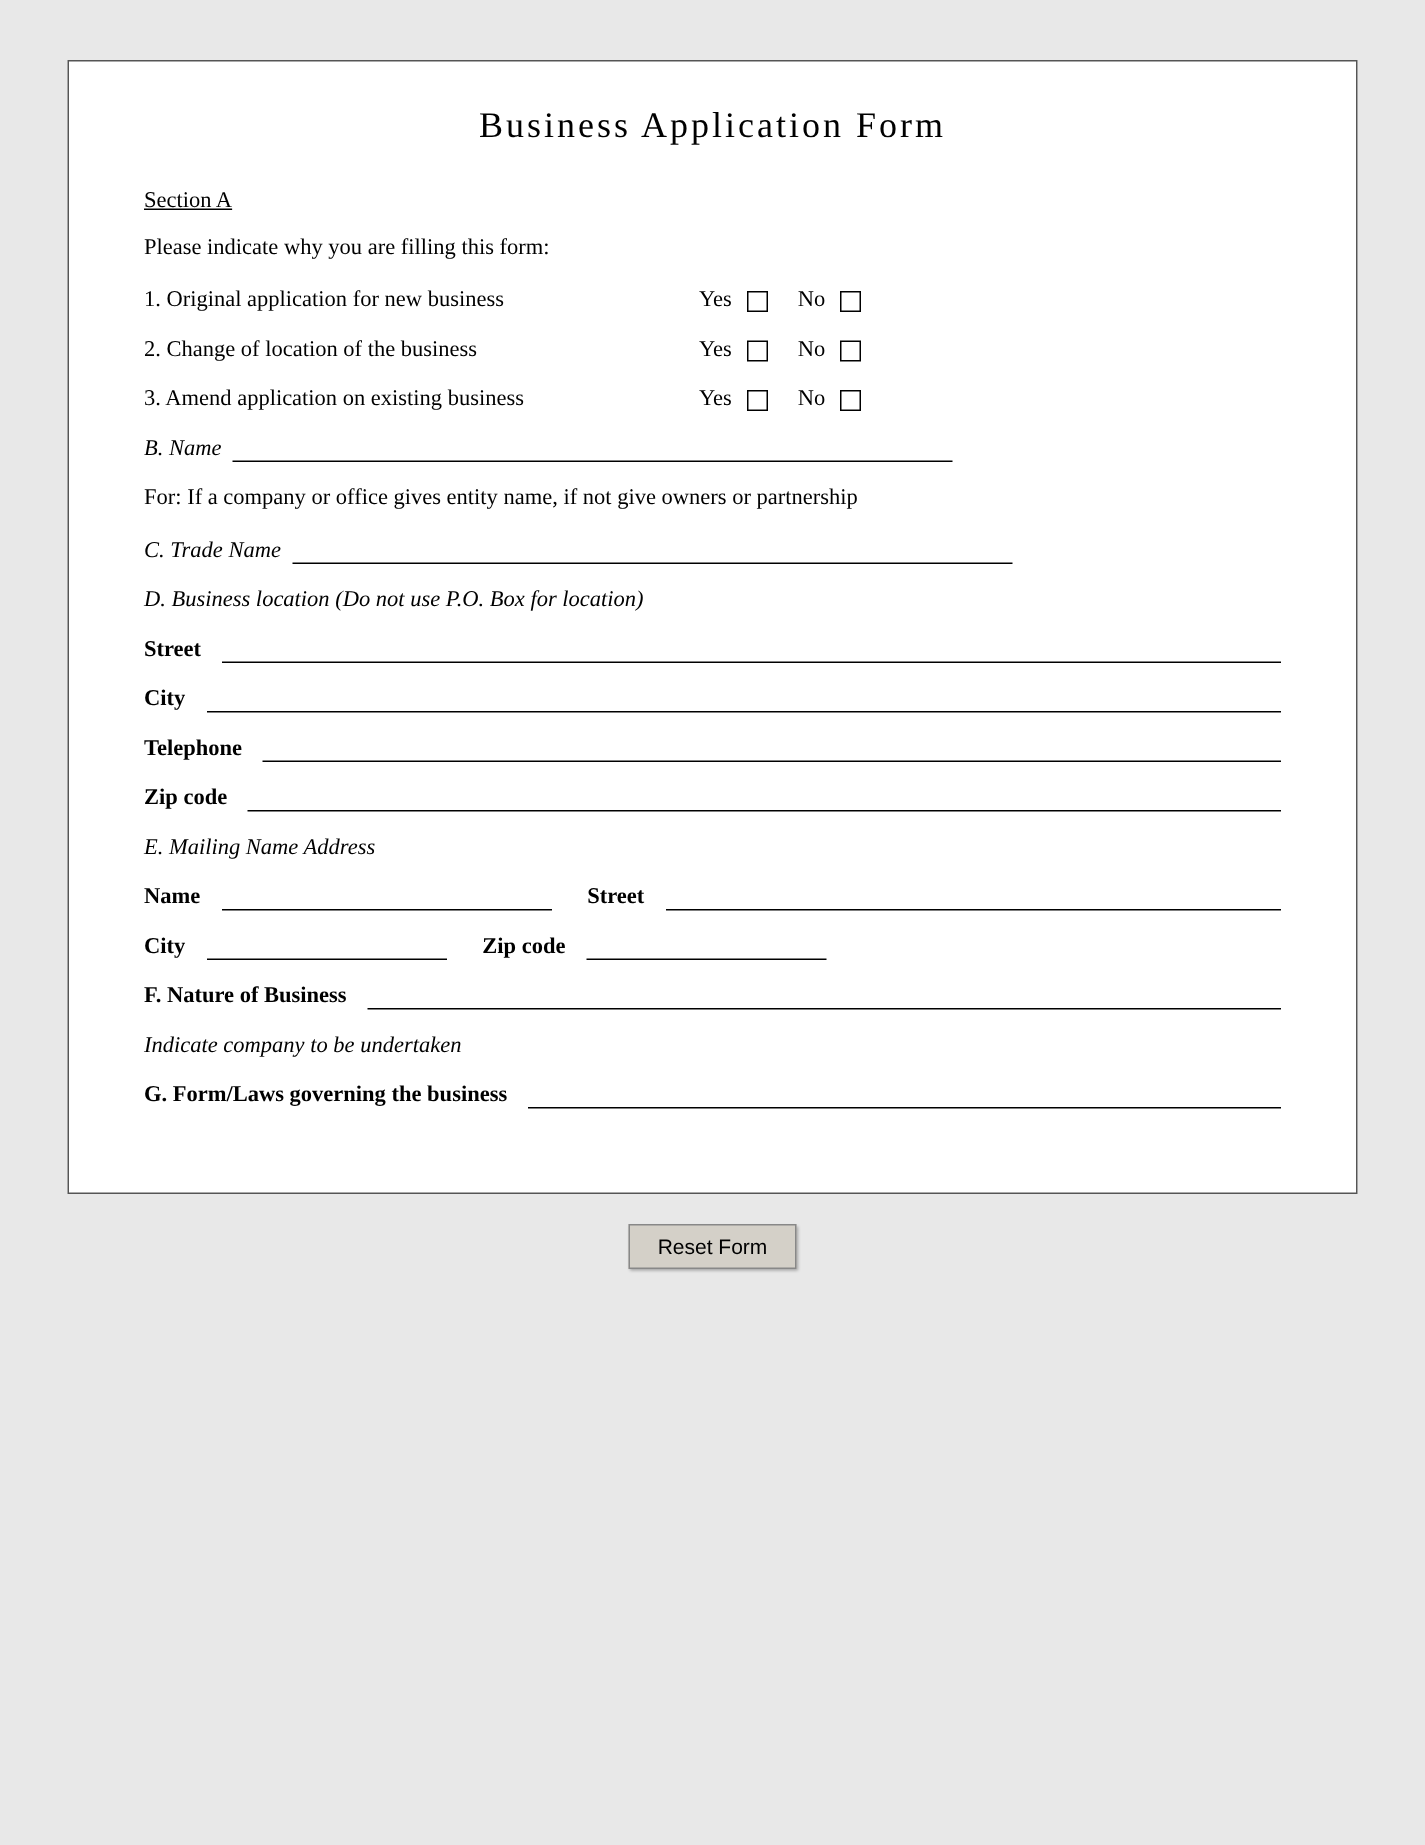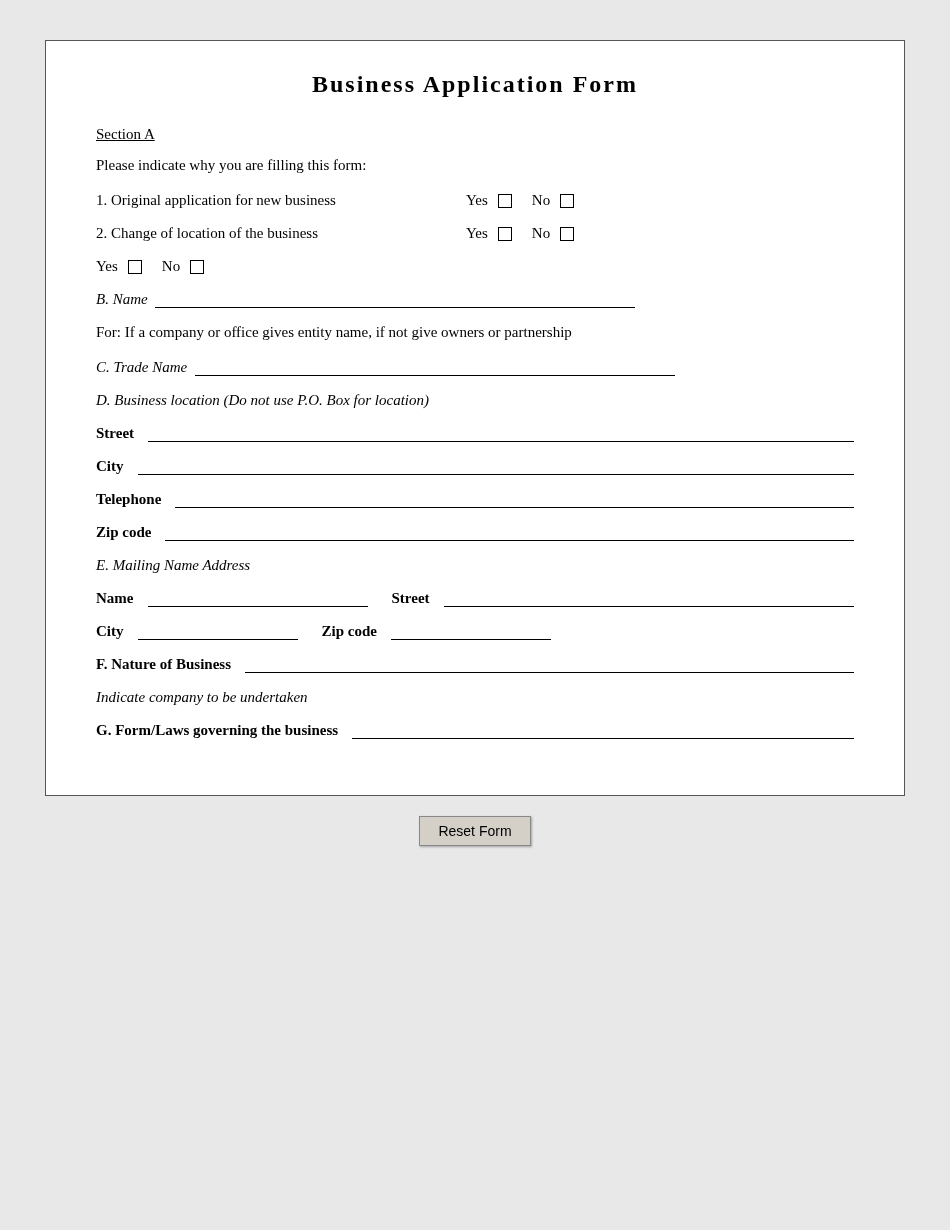--- a/index.html
+++ b/index.html
@@ -24,21 +24,21 @@
     .form-container {
       width: 860px;
       background: #fff;
       border: 1.5px solid #555;
       padding: 30px 50px 40px 50px;
     }
 
     .form-title {
       text-align: center;
       font-size: 24px;
-      font-weight: bold;
+      font-weight: normal;
       letter-spacing: 2px;
       margin-bottom: 28px;
       font-family: 'Times New Roman', Times, serif;
     }
 
     .section-label {
       text-decoration: underline;
       font-size: 15px;
       margin-bottom: 14px;
       display: inline-block;
@@ -197,20 +197,24 @@
       </div>
       <div class="yn-pair">
         <span class="yn-label">No</span>
         <span class="checkbox"></span>
       </div>
     </div>
   </div>
 
   
   <div class="question-row">
+    <div class="question-text">
+      <span>3.</span>
+      <span>Amend application on existing business</span>
+    </div>
     <div class="yes-no-group">
       <div class="yn-pair">
         <span class="yn-label">Yes</span>
         <span class="checkbox"></span>
       </div>
       <div class="yn-pair">
         <span class="yn-label">No</span>
         <span class="checkbox"></span>
       </div>
     </div>

